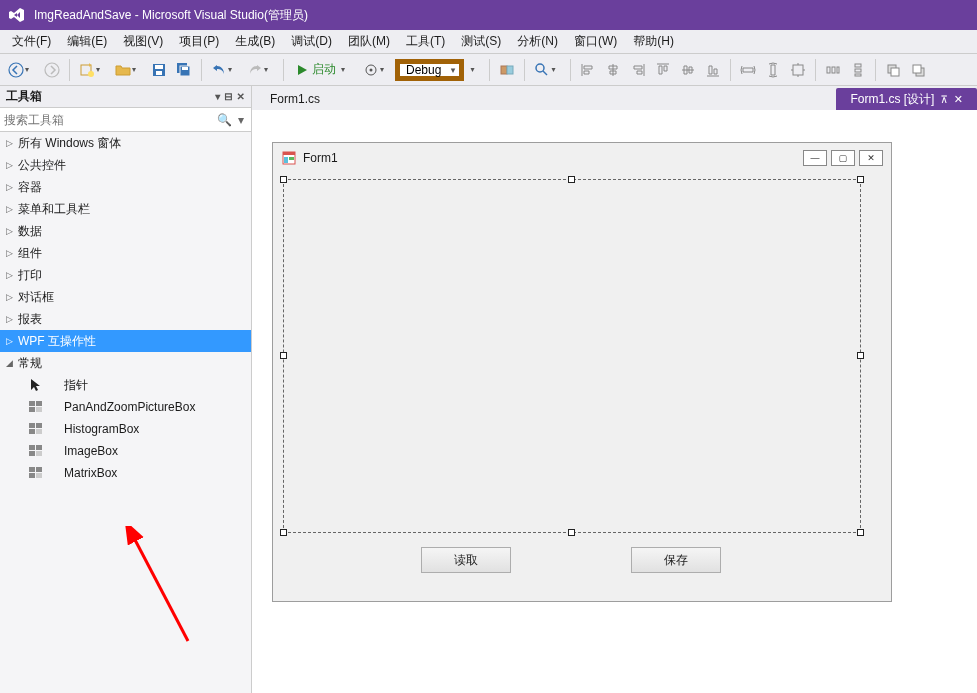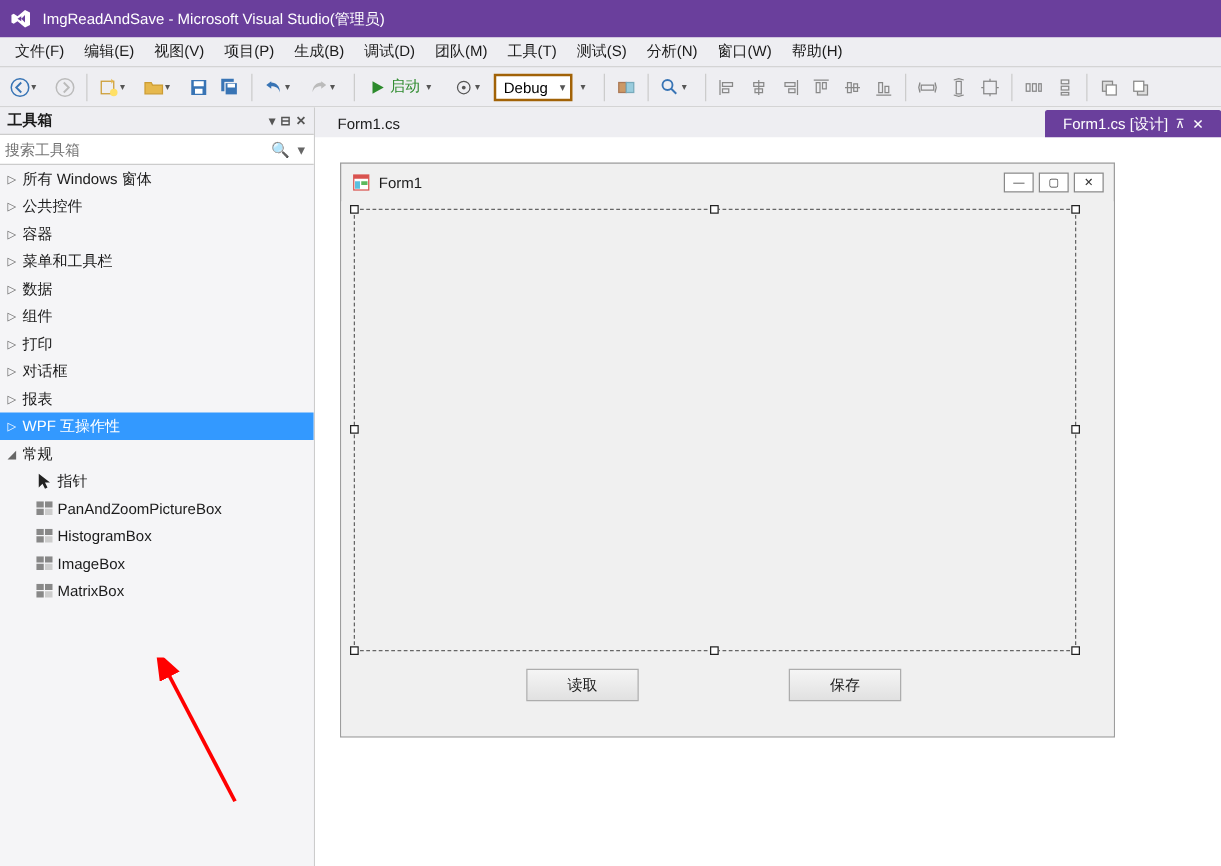--- a/index.html
+++ b/index.html
@@ -14,54 +14,54 @@
     .menubar { height: 24px; background: #eeeef2; display: flex; align-items: center; padding: 0 4px; font-size: 12px; color: #1b1b1b; border-bottom: 1px solid #ccc; }
     .menubar .menuitem { padding: 3px 8px; cursor: default; white-space: nowrap; }
 
     
     .toolbar { height: 32px; background: #eeeef2; display: flex; align-items: center; padding: 0 4px; border-bottom: 1px solid #ccc; gap: 1px; font-size: 12px; }
     .tb-sep { width: 1px; height: 22px; background: #ccc; margin: 0 4px; }
     .tb-btn { min-width: 22px; height: 22px; display: inline-flex; align-items: center; justify-content: center; padding: 0 3px; cursor: default; border: 1px solid transparent; }
     .tb-dd { display: inline-flex; align-items: center; }
     .tb-dd .chev { width: 10px; font-size: 8px; color: #555; margin-left: 1px; }
     .tb-start { color: #2c8a2c; display: flex; align-items: center; gap: 4px; padding: 0 6px; }
-    .tb-select { height: 22px; border: 2px solid #a16207; background: #fff; font-size: 12px; padding: 0 18px 0 6px; min-width: 62px; position: relative; display: inline-flex; align-items: center; }
+    .tb-select { height: 22px; border: 5px solid #a16207; background: #fff; font-size: 12px; padding: 0 18px 0 6px; min-width: 62px; position: relative; display: inline-flex; align-items: center; }
     .tb-select::after { content: "▾"; position: absolute; right: 4px; font-size: 9px; color: #555; }
     .ico { width: 16px; height: 16px; display: inline-block; }
 
     
     .main { flex: 1; display: flex; min-height: 0; }
 
     
     .toolbox { width: 252px; border-right: 1px solid #ccc; display: flex; flex-direction: column; font-size: 12px; background: #f5f5f7; }
     .toolbox-header { height: 22px; background: #eeeef2; border-bottom: 1px solid #ccc; display: flex; align-items: center; padding: 0 6px; font-weight: bold; color: #1b1b1b; justify-content: space-between; }
     .toolbox-header .controls { display: flex; gap: 4px; color: #555; font-size: 10px; }
     .toolbox-search { height: 24px; border-bottom: 1px solid #ccc; display: flex; align-items: center; padding: 0 4px; background: #fff; }
     .toolbox-search input { flex: 1; border: none; outline: none; font-size: 12px; color: #ec4899; background: transparent; }
     .toolbox-search .srch { color: #666; font-size: 12px; padding: 0 3px; }
     .toolbox-tree { flex: 1; overflow: auto; background: #f5f5f7; }
     .tree-item { display: flex; align-items: center; height: 22px; padding: 0 6px; cursor: default; color: #1b1b1b; }
     .tree-item.selected { background: #3399ff; color: #fff; }
     .tree-item .arrow { width: 12px; font-size: 9px; color: #666; }
     .tree-item.selected .arrow { color: #fff; }
     .tree-item .label { white-space: nowrap; }
-    .tree-leaf { display: flex; align-items: center; height: 22px; padding-left: 28px; cursor: default; color: #1b1b1b; gap: 2px; }
+    .tree-leaf { display: flex; align-items: center; height: 22px; padding-left: 28px; cursor: default; color: #1b1b1b; gap: 20px; }
     .tree-leaf .leaf-icon { width: 16px; height: 14px; display: inline-flex; align-items: center; justify-content: center; }
 
     
     .red-arrow { position: absolute; left: 118px; top: 440px; width: 90px; height: 120px; pointer-events: none; }
 
     
     .design-area { flex: 1; background: #fff; display: flex; flex-direction: column; }
     .doc-tabs { height: 24px; background: #eeeef2; display: flex; align-items: flex-end; padding-left: 4px; justify-content: space-between; }
     .doc-tab { height: 22px; padding: 0 14px; font-size: 12px; display: flex; align-items: center; gap: 6px; color: #1b1b1b; cursor: default; border-top-left-radius: 2px; border-top-right-radius: 2px; }
     .doc-tab.active { background: #6a3f9c; color: #fff; }
     .doc-tab .x { font-size: 11px; }
     .doc-tab .pin { font-size: 10px; }
-    .canvas-wrap { flex: 1; background: #fff; padding: 20px; overflow: auto; position: relative; }
+    .canvas-wrap { flex: 1; background: #fff; padding: 20px; overflow: auto; position: relative; margin-top: 12px; }
 
     
     .form-window { width: 620px; height: 460px; border: 1px solid #9d9d9d; background: #f0f0f0; position: relative; }
     .form-title { height: 30px; display: flex; align-items: center; padding: 0 8px; font-size: 12px; color: #1b1b1b; justify-content: space-between; }
     .form-title .left { display: flex; align-items: center; gap: 6px; }
     .form-title .form-ico { width: 16px; height: 16px; display: inline-flex; align-items: center; justify-content: center; }
     .win-btns { display: flex; gap: 4px; }
     .win-btn { width: 24px; height: 16px; border: 1px solid #888; background: #fff; display: flex; align-items: center; justify-content: center; font-size: 9px; color: #333; }
     .form-body { position: absolute; top: 30px; left: 0; right: 0; bottom: 0; background: #f0f0f0; }
 

